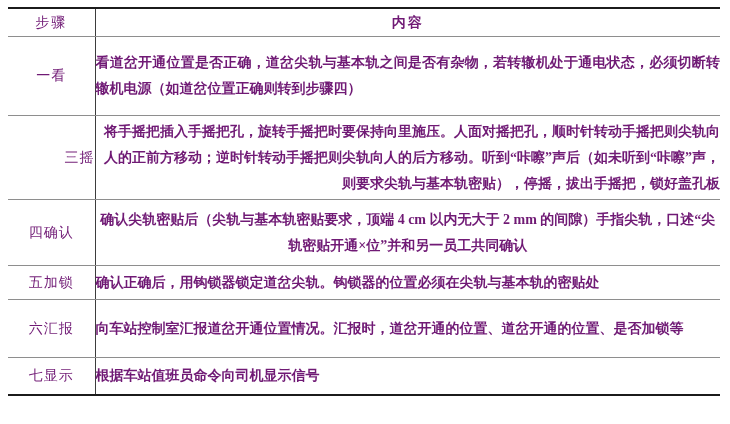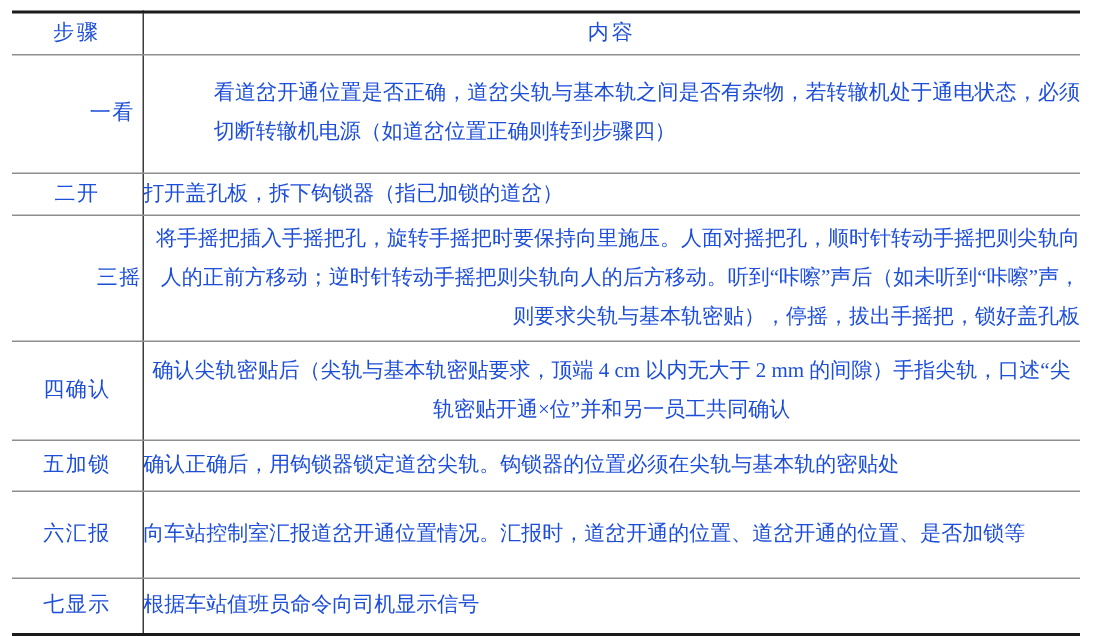--- a/index.html
+++ b/index.html
@@ -7,21 +7,21 @@
     padding: 0;
     background: #ffffff;
   }
   .page {
     position: relative;
     width: 730px;
     height: 424px;
     background: #ffffff;
     overflow: hidden;
     font-family: "Liberation Serif", "DejaVu Serif", serif;
-    color: #1d4ed8;
+    color: #701a75;
   }
   table.proc {
     position: absolute;
     left: 8px;
     top: 7px;
     width: 712px;
     border-collapse: collapse;
     table-layout: fixed;
     border-top: 2px solid #1b1b1b;
     border-bottom: 2px solid #1b1b1b;
@@ -39,30 +39,30 @@
   col.step-col { width: 87px; }
   th.step, td.step {
     border-right: 1px solid #3d3d3d;
     text-align: center;
     font-weight: normal;
     letter-spacing: 1px;
     line-height: 20px;
   }
   th.content, td.content {
     text-align: center;
-    font-weight: normal;
+    font-weight: bold;
     margin-left: 15px;
   }
   td.content {
     text-align: justify;
     padding: 3px 12px 3px 10px;
     line-height: 26px;
   }
   tr.hdr th { height: 27px; line-height: 27px; letter-spacing: 2px; }
-  tr.r1 td { height: 78px; padding-left: 47px; }
+  tr.r1 td { height: 78px; }
   tr.r2 td { height: 27px; }
   tr.r3 td { height: 83px; text-align: right; }
   tr.r4 td { height: 65px; text-align: center; }
   tr.r5 td { height: 33px; }
   tr.r6 td { height: 57px; }
   tr.r7 td { height: 36px; }
 </style>
 </head>
 <body>
 
@@ -73,24 +73,20 @@
       <col class="content-col">
     </colgroup>
     <tbody>
       <tr class="hdr">
         <th class="step">步骤</th>
         <th class="content">内容</th>
       </tr>
       <tr class="r1">
         <td class="step">一看</td>
         <td class="content">看道岔开通位置是否正确，道岔尖轨与基本轨之间是否有杂物，若转辙机处于通电状态，必须切断转辙机电源（如道岔位置正确则转到步骤四）</td>
-      </tr>
-      <tr class="r2">
-        <td class="step">二开</td>
-        <td class="content">打开盖孔板，拆下钩锁器（指已加锁的道岔）</td>
       </tr>
       <tr class="r3">
         <td class="step">三摇</td>
         <td class="content">将手摇把插入手摇把孔，旋转手摇把时要保持向里施压。人面对摇把孔，顺时针转动手摇把则尖轨向人的正前方移动；逆时针转动手摇把则尖轨向人的后方移动。听到“咔嚓”声后（如未听到“咔嚓”声，则要求尖轨与基本轨密贴），停摇，拔出手摇把，锁好盖孔板</td>
       </tr>
       <tr class="r4">
         <td class="step">四确认</td>
         <td class="content">确认尖轨密贴后（尖轨与基本轨密贴要求，顶端 4 cm 以内无大于 2 mm 的间隙）手指尖轨，口述“尖轨密贴开通×位”并和另一员工共同确认</td>
       </tr>
       <tr class="r5">

